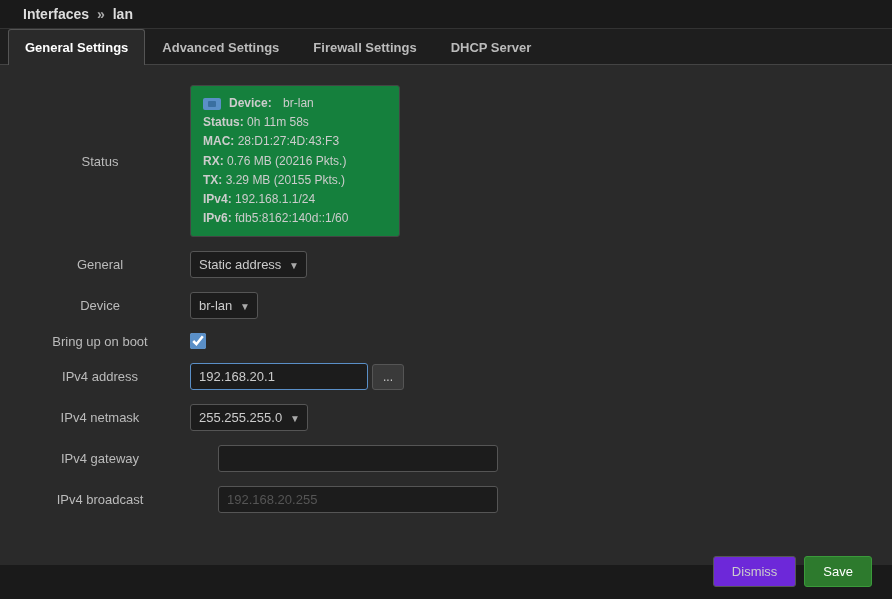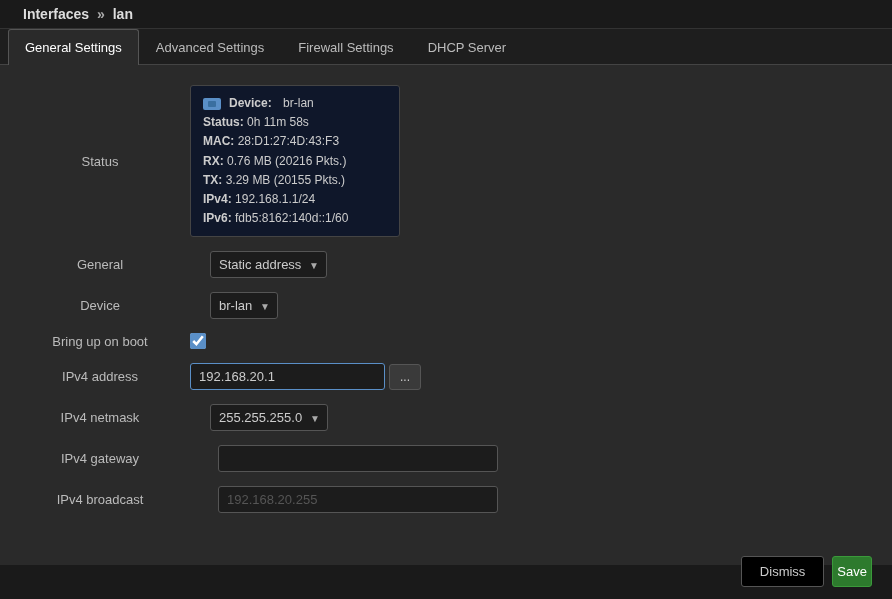--- a/index.html
+++ b/index.html
@@ -22,20 +22,21 @@
       border-bottom: 1px solid #333;
     }
     .breadcrumb .sep { color: #aaa; margin: 0 4px; }
 
     
     .tabs {
       display: flex;
       border-bottom: 1px solid #444;
       background: #1e1e1e;
       padding: 0 8px;
+      font-weight: bold;
     }
     .tab {
       padding: 10px 16px;
       cursor: pointer;
       color: #bbb;
       border: 1px solid transparent;
       border-bottom: none;
       margin-bottom: -1px;
       border-radius: 3px 3px 0 0;
       background: transparent;
@@ -68,21 +69,21 @@
       flex-shrink: 0;
     }
     .form-control {
       flex: 1;
       max-width: 280px;
       margin-left: 28px;
     }
 
     
     .status-box {
-      background: #0f172a;
+      background: #15803d;
       border: 1px solid #444;
       border-radius: 3px;
       padding: 8px 12px;
       font-size: 12px;
       line-height: 1.6;
       color: #ccc;
       min-width: 210px;
     }
     .status-box .device-line {
       display: flex;
@@ -125,21 +126,20 @@
       -webkit-appearance: none;
     }
     select {
       cursor: pointer;
       padding-right: 24px;
       background-image: none;
     }
     .select-wrapper {
       position: relative;
       max-width: 210px;
-      margin-left: 20px;
     }
     .select-wrapper .arrow {
       position: absolute;
       right: 8px;
       top: 50%;
       transform: translateY(-50%);
       color: #aaa;
       pointer-events: none;
       font-size: 10px;
     }
@@ -152,21 +152,21 @@
       accent-color: #5a8fc7;
     }
 
     
     .ipv4-row {
       display: flex;
       align-items: center;
       gap: 4px;
     }
     .ipv4-row input {
-      width: 195px;
+      width: 178px;
       border-color: #5a8fc7;
     }
     .ellipsis-btn {
       background: #3a3a3a;
       border: 1px solid #555;
       color: #ccc;
       border-radius: 3px;
       padding: 5px 10px;
       cursor: pointer;
       font-size: 12px;
@@ -175,33 +175,33 @@
     
     .footer {
       position: absolute;
       bottom: 0;
       right: 0;
       padding: 12px 20px;
       display: flex;
       gap: 8px;
     }
     .btn-dismiss {
-      background: #000000;
+      background: #6d28d9;
       border: 1px solid #555;
       color: #ccc;
       padding: 7px 18px;
       border-radius: 3px;
       cursor: pointer;
       font-size: 13px;
     }
     .btn-save {
       background: #2d7a2d;
       border: 1px solid #3a9a3a;
       color: #fff;
-      padding: 7px 4px;
+      padding: 7px 18px;
       border-radius: 3px;
       cursor: pointer;
       font-size: 13px;
     }
     input::placeholder { color: #555; }
   </style>
 </head>
 <body>
 
 <div class="breadcrumb">

